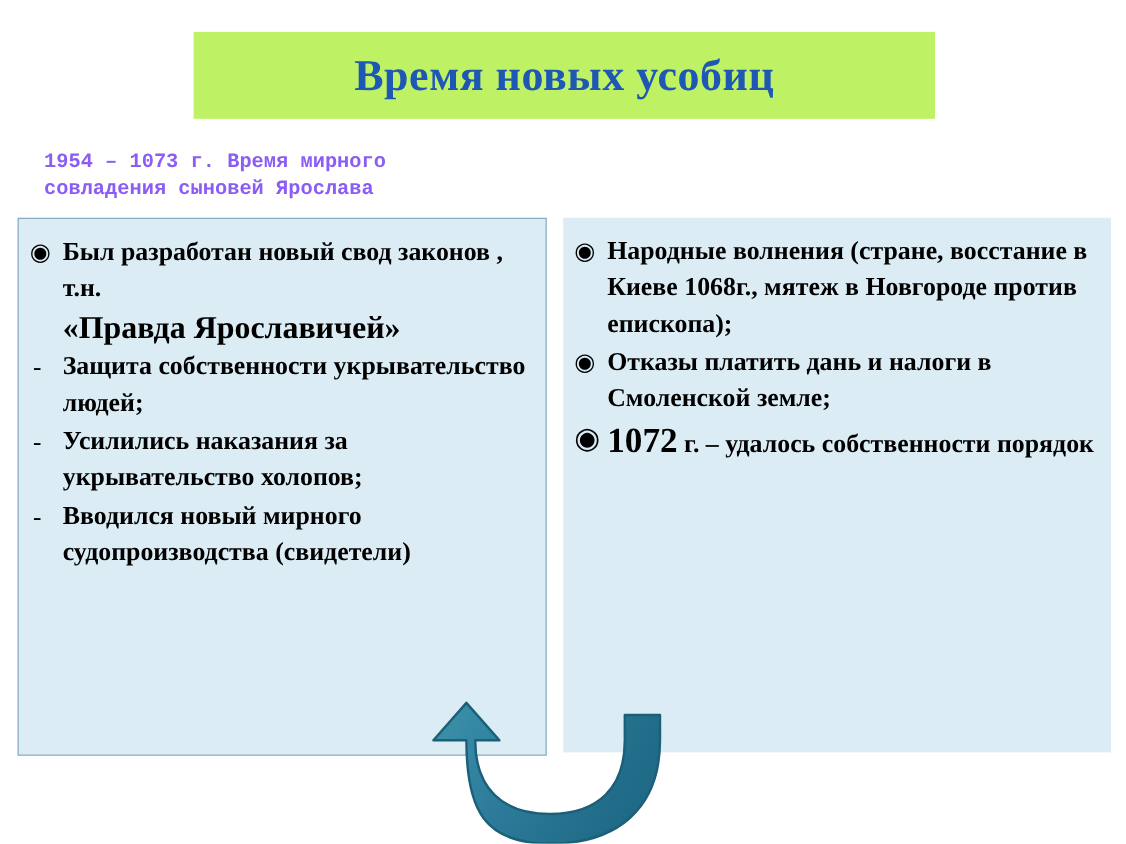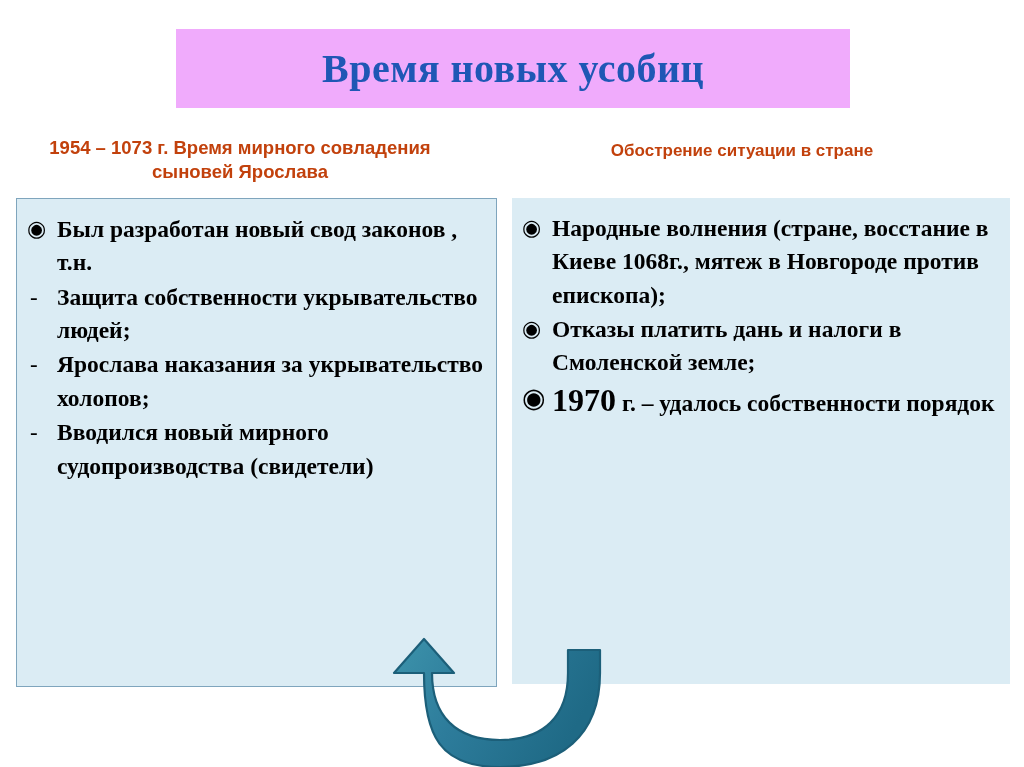--- a/index.html
+++ b/index.html
@@ -21,44 +21,43 @@
     height: 767px;
   }
 
   
   .title-banner {
     position: absolute;
     left: 176px;
     top: 29px;
     width: 674px;
     height: 79px;
-    background: #f0abfc;
+    background: #bef264;
     display: flex;
     align-items: center;
     justify-content: center;
   }
   .title-text {
     font-family: "Liberation Serif", "DejaVu Serif", serif;
     font-size: 40px;
     font-weight: bold;
     color: #1f57b5;
     letter-spacing: 0.5px;
     white-space: nowrap;
     line-height: 1;
   }
 
   
   .col-heading {
     position: absolute;
-    font-family: Liberation Sans, sans-serif;
-    font-weight: bold;
-    color: #c2410c;
+    font-family: Liberation Mono, monospace;
+    font-weight: bold;
+    color: #8b5cf6;
     font-size: 18.5px;
     line-height: 1.32;
-    text-align: center;
   }
   .col-heading.left {
     left: 40px;
     top: 136px;
     width: 400px;
   }
   .col-heading.right {
     left: 532px;
     top: 140px;
     width: 420px;
@@ -175,40 +174,40 @@
 <body>
 
 <div class="slide">
 
   <div class="title-banner">
     <div class="title-text">Время новых усобиц</div>
   </div>
 
   <div class="col-heading left">1954 – 1073 г. Время мирного совладения сыновей Ярослава</div>
 
-  <div class="col-heading right">Обострение ситуации в стране</div>
 
   <div class="box left">
     <div class="box-inner">
 
       <div class="item">
         <span class="marker bullet">◉</span>
         <span class="item-body">
           <span>Был разработан новый свод законов , т.н.</span>
+          <span class="emph-big">«Правда Ярославичей»</span>
         </span>
       </div>
 
       <div class="item">
         <span class="marker dash">-</span>
         <span class="item-body">Защита собственности укрывательство людей;</span>
       </div>
 
       <div class="item">
         <span class="marker dash">-</span>
-        <span class="item-body">Ярослава наказания за укрывательство холопов;</span>
+        <span class="item-body">Усилились наказания за укрывательство холопов;</span>
       </div>
 
       <div class="item">
         <span class="marker dash">-</span>
         <span class="item-body">Вводился новый мирного судопроизводства (свидетели)</span>
       </div>
 
     </div>
   </div>
 
@@ -221,21 +220,21 @@
       </div>
 
       <div class="item">
         <span class="marker bullet">◉</span>
         <span class="item-body">Отказы платить дань и налоги в Смоленской земле;</span>
       </div>
 
       <div class="item big">
         <span class="marker bullet-lg">◉</span>
         <span class="item-body">
-          <span class="year-big">1970</span><span> г. – удалось собственности порядок</span>
+          <span class="year-big">1072</span><span> г. – удалось собственности порядок</span>
         </span>
       </div>
 
     </div>
   </div>
 
   <div class="arrow-wrap">
     <svg width="260" height="131" viewBox="0 0 260 131" xmlns="http://www.w3.org/2000/svg">
       <defs>
         <linearGradient id="arrGrad" x1="0" y1="0" x2="1" y2="0.35">

